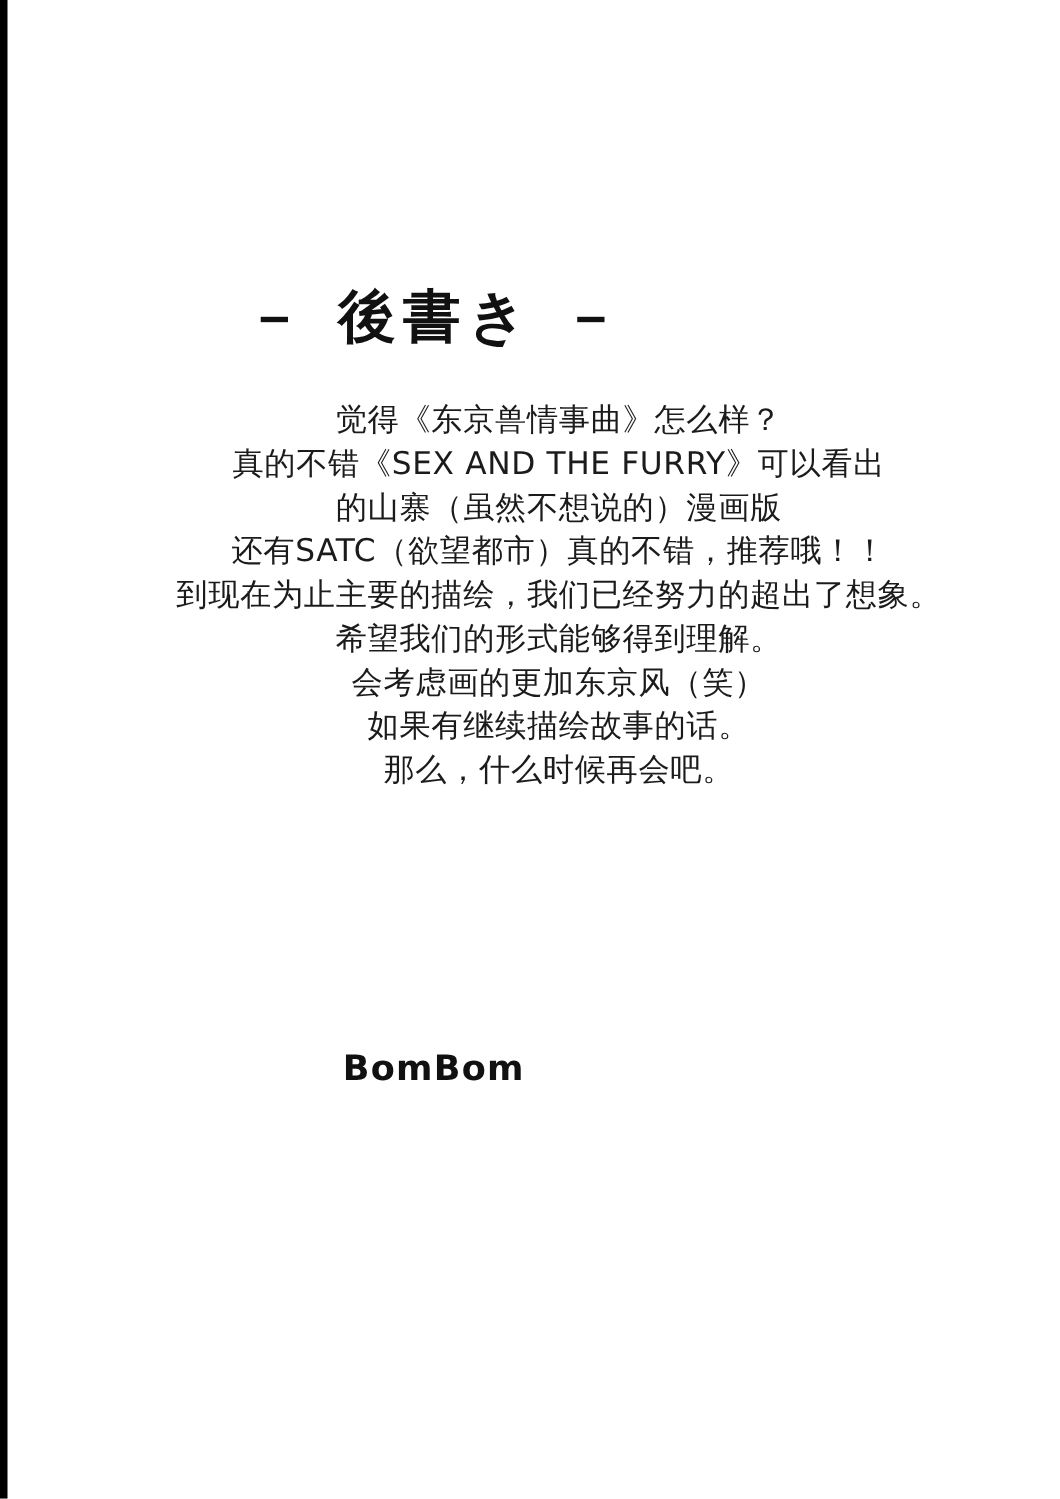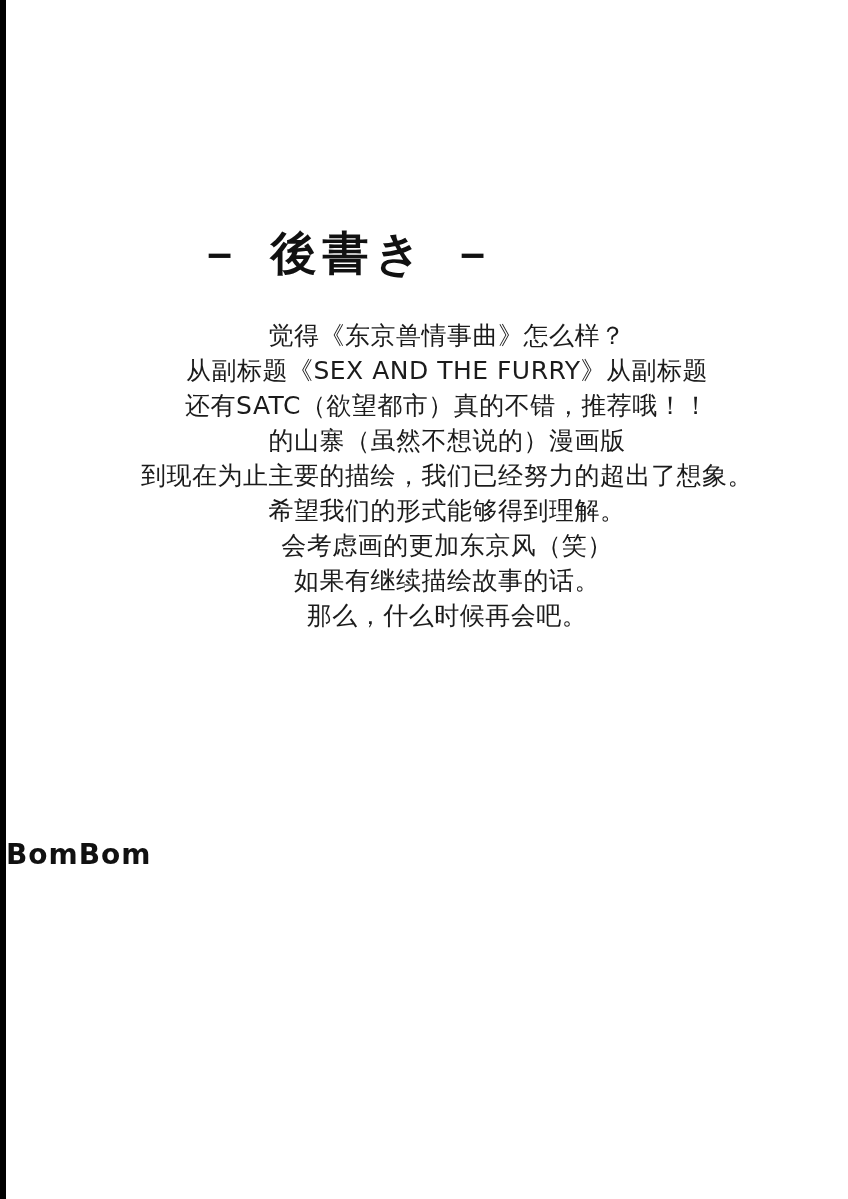--- a/index.html
+++ b/index.html
@@ -61,41 +61,41 @@
     letter-spacing: 0.5px;
     margin-left: 40px;
   }
   .signature {
     position: absolute;
     left: 0;
     top: 838px;
     width: 842px;
     padding-right: 160px;
     box-sizing: border-box;
-    text-align: left;
+    text-align: center;
     font-family: "DejaVu Sans", "Liberation Sans", sans-serif;
     font-size: 28px;
     font-weight: bold;
     letter-spacing: 1px;
     color: #111111;
   }
 </style>
 </head>
 <body>
 
 <div class="page">
   <div class="page-inner">
 
     <div class="afterword-title">－ 後書き －</div>
 
     <div class="body-block">
       <div class="body-line">觉得《东京兽情事曲》怎么样？</div>
-      <div class="body-line">从副标题《SEX AND THE FURRY》从副标题</div>
+      <div class="body-line">真的不错《SEX AND THE FURRY》可以看出</div>
+      <div class="body-line">的山寨（虽然不想说的）漫画版</div>
       <div class="body-line">还有SATC（欲望都市）真的不错，推荐哦！！</div>
-      <div class="body-line">的山寨（虽然不想说的）漫画版</div>
       <div class="body-line">到现在为止主要的描绘，我们已经努力的超出了想象。</div>
       <div class="body-line">希望我们的形式能够得到理解。</div>
       <div class="body-line">会考虑画的更加东京风（笑）</div>
       <div class="body-line">如果有继续描绘故事的话。</div>
       <div class="body-line">那么，什么时候再会吧。</div>
     </div>
 
     <div class="signature">BomBom</div>
 
   </div>

